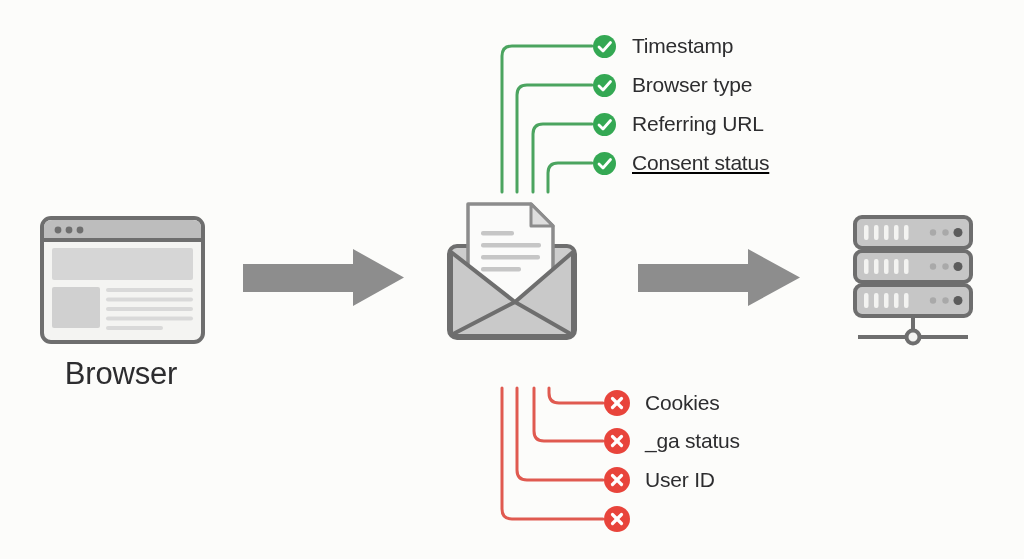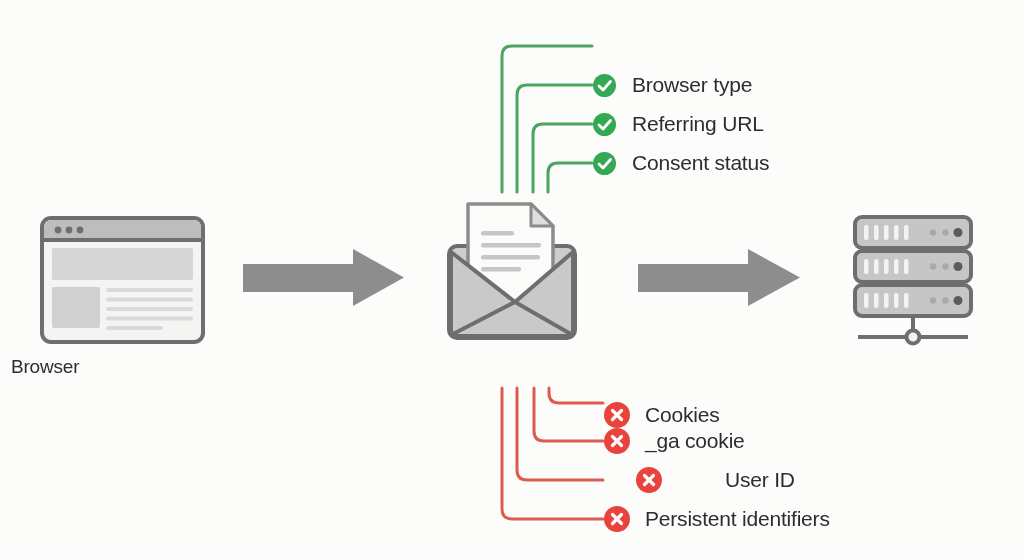--- a/index.html
+++ b/index.html
@@ -36,22 +36,22 @@
   .dot-light     { fill: #a9a9a9; }
   .dot-dark      { fill: #5c5c5c; }
   .arrow         { fill: var(--arrow_gray, #8d8d8d); }
   .green-line    { stroke: var(--green_line, #4ba45f); fill: none; stroke-width: 3; stroke-linecap: round; }
   .red-line      { stroke: var(--red_line, #e05a50); fill: none; stroke-width: 3; stroke-linecap: round; }
 
   
   .node-label {
     position: absolute;
     width: 220px;
-    text-align: left;
-    font-size: 19px;
+    text-align: center;
+    font-size: 31px;
     letter-spacing: -0.2px;
     color: var(--text, #2d2d2f);
   }
 
   
   .feature-row {
     position: absolute;
     display: flex;
     align-items: center;
     white-space: nowrap;
@@ -170,75 +170,82 @@
     <g>
       <path class="red-line" d="M549 388 L549 393 Q549 403 559 403 L603 403"></path>
       <path class="red-line" d="M534 388 L534 431 Q534 441 544 441 L603 441"></path>
       <path class="red-line" d="M517 388 L517 470 Q517 480 527 480 L603 480"></path>
       <path class="red-line" d="M502 388 L502 509 Q502 519 512 519 L603 519"></path>
     </g>
   </svg>
 
   <div class="node-label" style="left:11px;  top:356px;">Browser</div>
 
+  <div class="feature-row" style="left:593px; top:34px;">
+    <span class="badge badge-check">
+      <svg width="23" height="23" viewBox="0 0 23 23">
+          <polyline points="6,12 10,16 17.5,7.5" fill="none" stroke="#ffffff" stroke-width="2.8" stroke-linecap="round" stroke-linejoin="round"></polyline>
+        </svg>
+    </span>
+    <span class="feature-label">Timestamp</span>
+  </div>
   <div class="feature-row" style="left:593px; top:112px;">
     <span class="badge badge-check">
       <svg width="23" height="23" viewBox="0 0 23 23">
           <polyline points="6,12 10,16 17.5,7.5" fill="none" stroke="#ffffff" stroke-width="2.8" stroke-linecap="round" stroke-linejoin="round"></polyline>
         </svg>
     </span>
     <span class="feature-label">Referring URL</span>
   </div>
   <div class="feature-row" style="left:593px; top:73px;">
     <span class="badge badge-check">
       <svg width="23" height="23" viewBox="0 0 23 23">
           <polyline points="6,12 10,16 17.5,7.5" fill="none" stroke="#ffffff" stroke-width="2.8" stroke-linecap="round" stroke-linejoin="round"></polyline>
         </svg>
     </span>
     <span class="feature-label">Browser type</span>
   </div>
-  <div class="feature-row" style="left:593px; top:151px;">
+  <div class="feature-row" style="left:593px; top:151px;text-decoration:underline;">
     <span class="badge badge-check">
       <svg width="23" height="23" viewBox="0 0 23 23">
           <polyline points="6,12 10,16 17.5,7.5" fill="none" stroke="#ffffff" stroke-width="2.8" stroke-linecap="round" stroke-linejoin="round"></polyline>
         </svg>
     </span>
     <span class="feature-label">Consent status</span>
   </div>
 
-  <div class="feature-row" style="left:604px; top:390px;margin-top:12px;">
+  <div class="feature-row" style="left:604px; top:390px;">
     <span class="badge badge-cross">
       <svg width="26" height="26" viewBox="0 0 26 26">
           <line x1="8.5" y1="8.5" x2="17.5" y2="17.5" stroke="#ffffff" stroke-width="3.2" stroke-linecap="round"></line>
           <line x1="17.5" y1="8.5" x2="8.5" y2="17.5" stroke="#ffffff" stroke-width="3.2" stroke-linecap="round"></line>
         </svg>
     </span>
     <span class="feature-label">Cookies</span>
   </div>
   <div class="feature-row" style="left:604px; top:428px;">
     <span class="badge badge-cross">
       <svg width="26" height="26" viewBox="0 0 26 26">
           <line x1="8.5" y1="8.5" x2="17.5" y2="17.5" stroke="#ffffff" stroke-width="3.2" stroke-linecap="round"></line>
           <line x1="17.5" y1="8.5" x2="8.5" y2="17.5" stroke="#ffffff" stroke-width="3.2" stroke-linecap="round"></line>
         </svg>
     </span>
-    <span class="feature-label">_ga cookie</span>
-  </div>
-  <div class="feature-row" style="left:636px; top:467px;gap:48px;">
+    <span class="feature-label">_ga status</span>
+  </div>
+  <div class="feature-row" style="left:604px; top:467px;">
     <span class="badge badge-cross">
       <svg width="26" height="26" viewBox="0 0 26 26">
           <line x1="8.5" y1="8.5" x2="17.5" y2="17.5" stroke="#ffffff" stroke-width="3.2" stroke-linecap="round"></line>
           <line x1="17.5" y1="8.5" x2="8.5" y2="17.5" stroke="#ffffff" stroke-width="3.2" stroke-linecap="round"></line>
         </svg>
     </span>
     <span class="feature-label">User ID</span>
   </div>
   <div class="feature-row" style="left:604px; top:506px;">
     <span class="badge badge-cross">
       <svg width="26" height="26" viewBox="0 0 26 26">
           <line x1="8.5" y1="8.5" x2="17.5" y2="17.5" stroke="#ffffff" stroke-width="3.2" stroke-linecap="round"></line>
           <line x1="17.5" y1="8.5" x2="8.5" y2="17.5" stroke="#ffffff" stroke-width="3.2" stroke-linecap="round"></line>
         </svg>
     </span>
-    <span class="feature-label">Persistent identifiers</span>
   </div>
 
 </div>
 
 </body></html>

